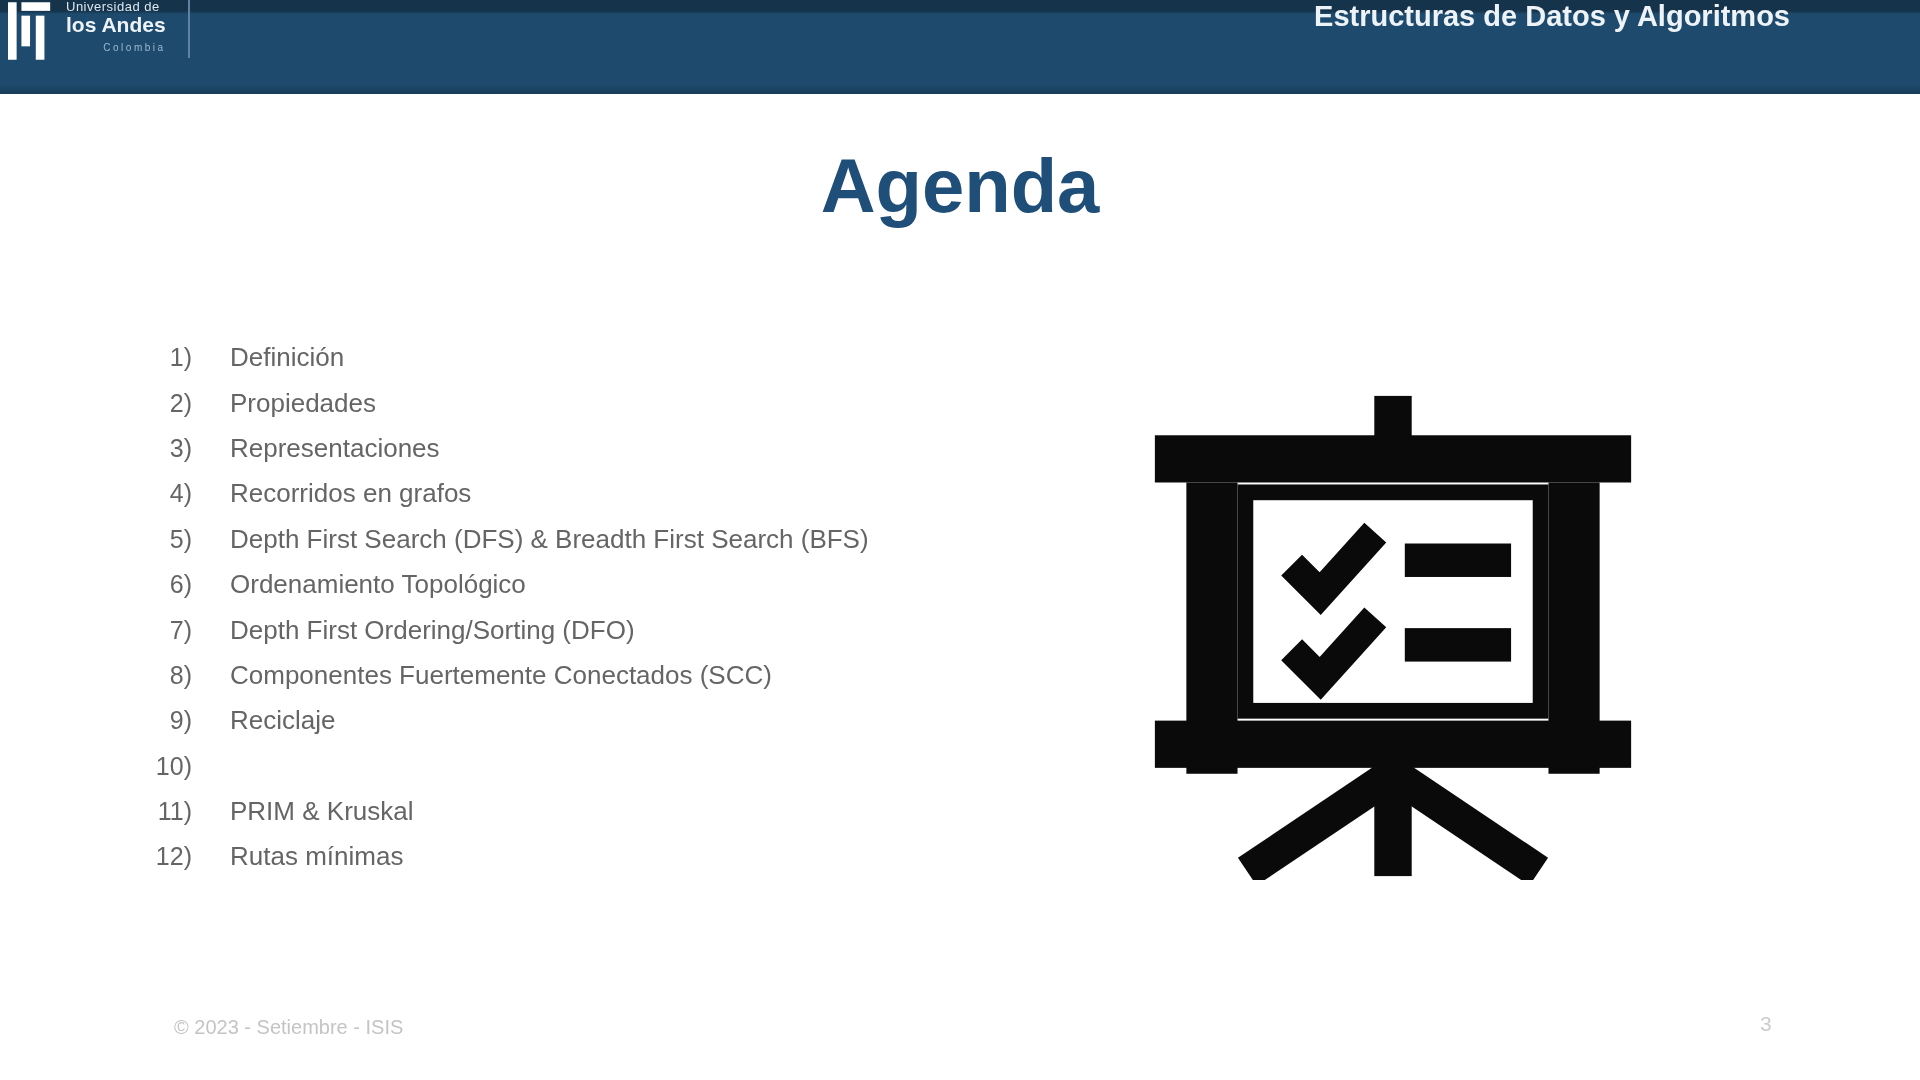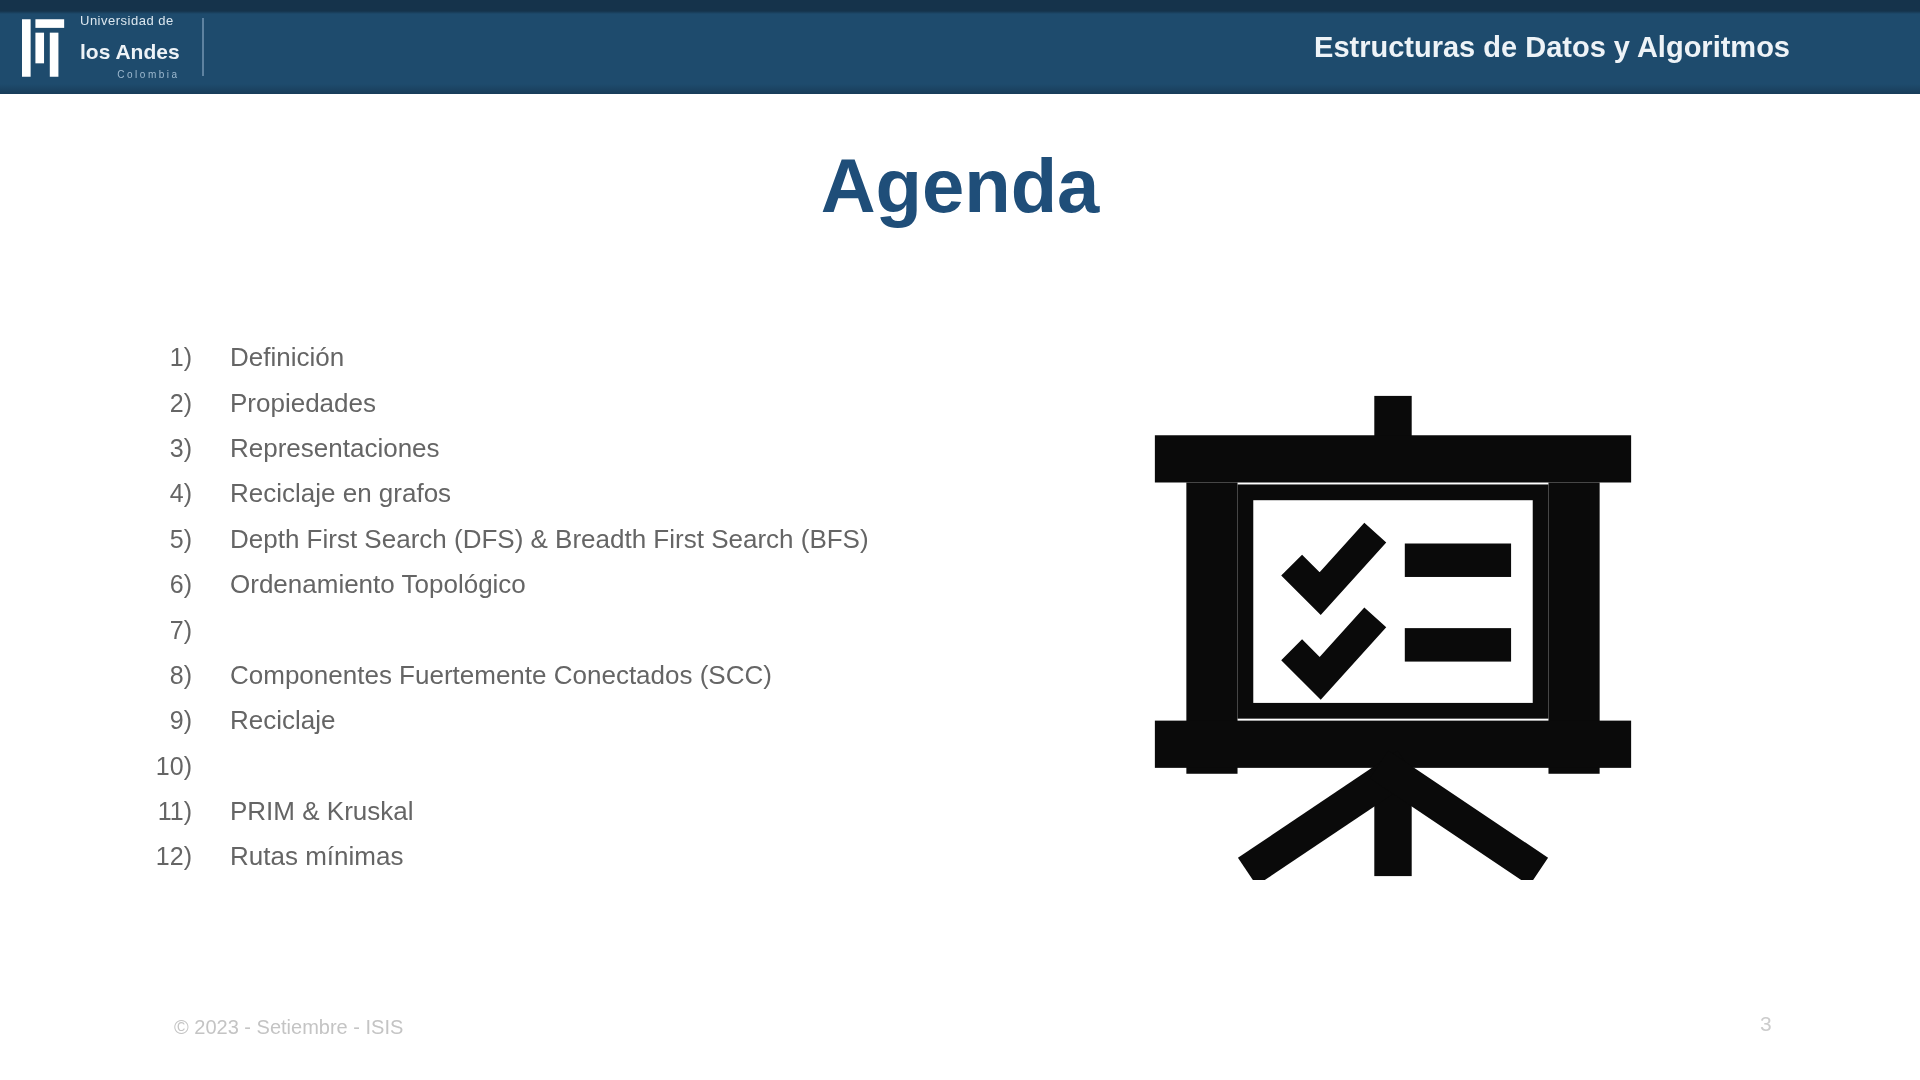--- a/index.html
+++ b/index.html
@@ -5,28 +5,28 @@
   html,body{margin:0;padding:0;}
   body{
     width:1920px;height:1080px;overflow:hidden;background:#ffffff;
     font-family:"Liberation Sans", sans-serif;
     position:relative;
   }
   
   .header{
     position:absolute;top:0;left:0;width:1920px;height:94px;
     background:linear-gradient(180deg,#15334b 0px,#15334b 11px,#1e4b6d 14px,#1e4b6d 84px,#183c59 94px);
-    display:flex;align-items:center;
-    padding:0 130px 0 22px;box-sizing:border-box;
+    display:flex;
+    padding:0 130px 0 8px;box-sizing:border-box;
     color:#eef3f7;
   }
   .logo-mark{flex:0 0 auto;margin-top:2px;}
   .logo-text{margin-left:12px;line-height:1;white-space:nowrap;}
   .logo-line1{display:block;font-size:13px;letter-spacing:.5px;color:#dce7ef;}
-  .logo-line2{display:block;font-size:21px;font-weight:bold;margin-top:14px;color:#eef3f7;}
+  .logo-line2{display:block;font-size:21px;font-weight:bold;margin-top:1px;color:#eef3f7;}
   .logo-line3{display:block;font-size:10px;letter-spacing:2.5px;margin-top:8px;text-align:right;color:#9db9cf;}
   .header-divider{width:2px;height:58px;background:#5e82a0;margin:0 18px 0 22px;flex:0 0 auto;}
   .dept{font-size:16px;line-height:21px;color:#a9c6da;white-space:nowrap;}
   .course-title{margin-left:auto;font-size:29px;font-weight:bold;color:#eef3f7;white-space:nowrap;}
   
   .slide-title{
     position:absolute;top:142px;left:0;width:1920px;margin:0;
     text-align:center;font-size:76px;font-weight:bold;color:#1f4e79;
   }
   
@@ -86,35 +86,36 @@
       <span class="label">Propiedades</span>
     </li>
 
     <li class="row">
       <span class="num">3)</span>
       <span class="label">Representaciones</span>
     </li>
 
     <li class="row">
       <span class="num">4)</span>
-      <span class="label">Reciclaje en grafos</span>
+      <span class="label">Recorridos en grafos</span>
     </li>
 
     <li class="row">
       <span class="num">5)</span>
       <span class="label">Depth First Search (DFS) &amp; Breadth First Search (BFS)</span>
     </li>
 
     <li class="row">
       <span class="num">6)</span>
       <span class="label">Ordenamiento Topológico</span>
     </li>
 
     <li class="row">
       <span class="num">7)</span>
+      <span class="label">Depth First Ordering/Sorting (DFO)</span>
     </li>
 
     <li class="row">
       <span class="num">8)</span>
       <span class="label">Componentes Fuertemente Conectados (SCC)</span>
     </li>
 
     <li class="row">
       <span class="num">9)</span>
       <span class="label">Reciclaje</span>

